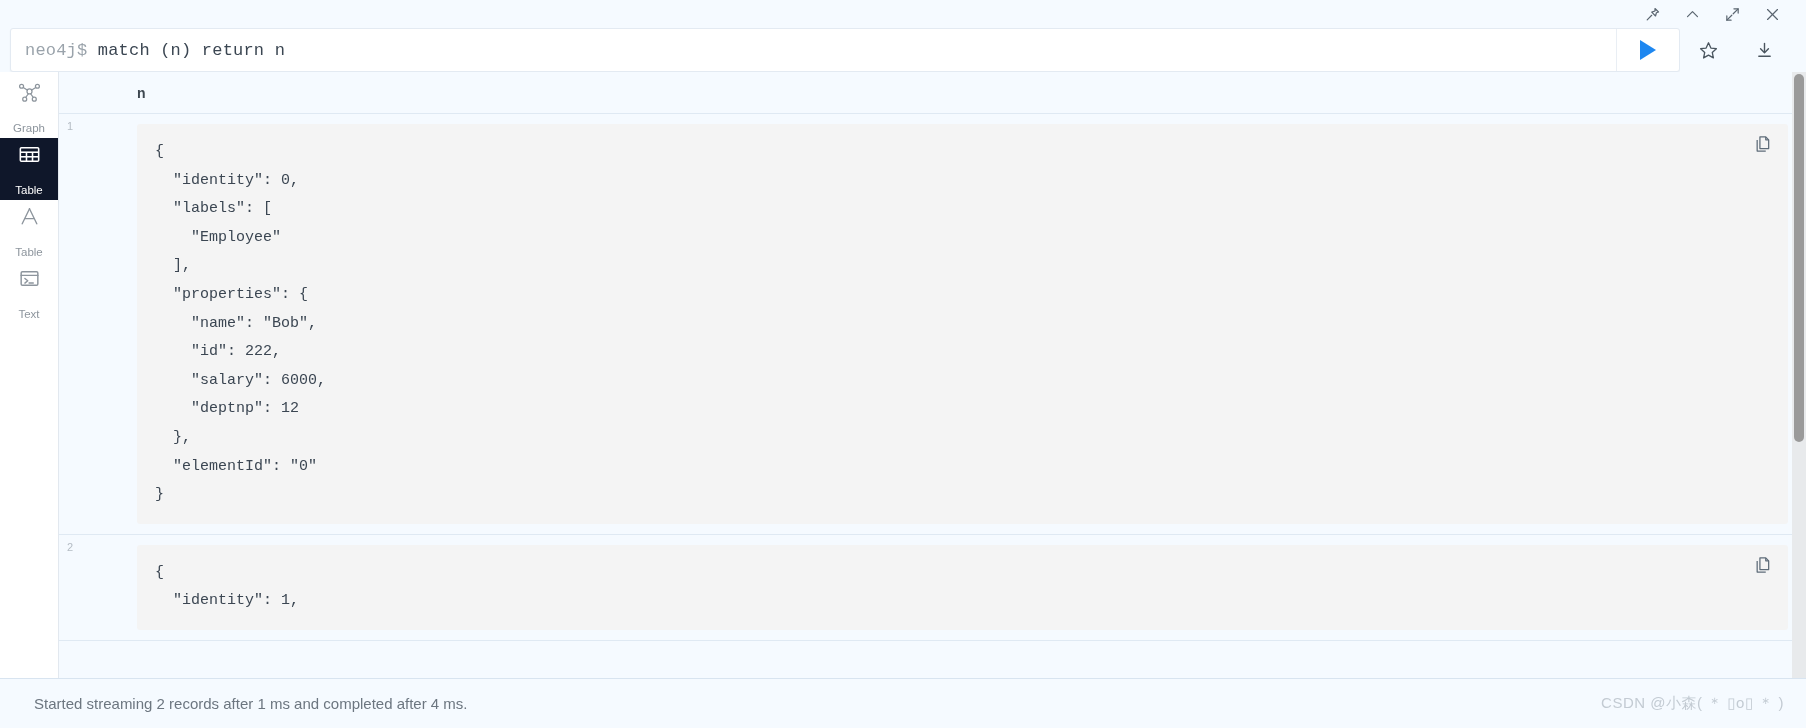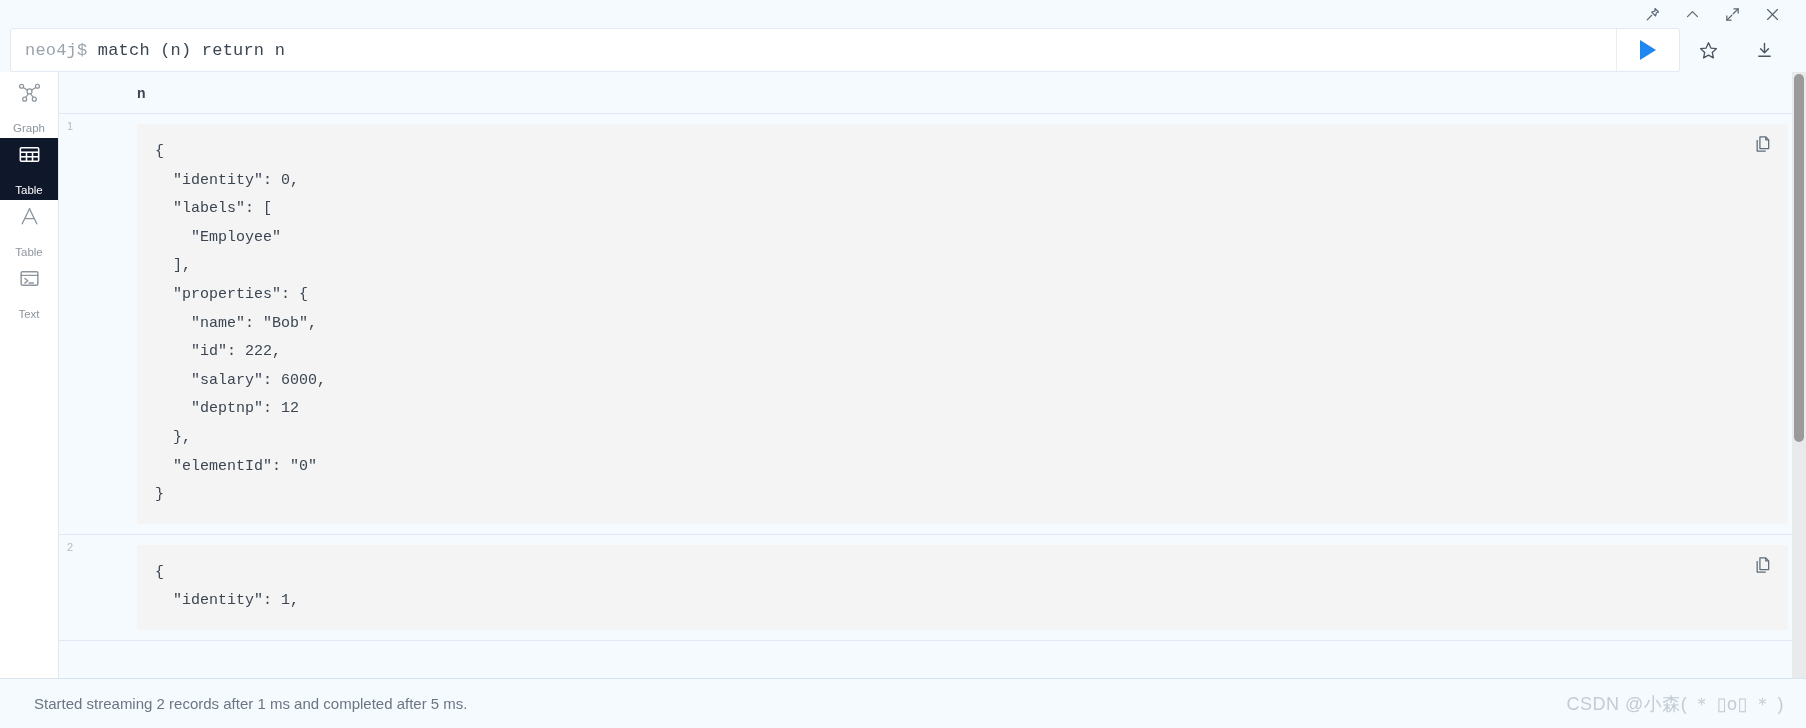--- a/index.html
+++ b/index.html
@@ -249,21 +249,21 @@
     align-items: center;
     justify-content: space-between;
     padding: 0 22px 0 34px;
     box-sizing: border-box;
   }
   .status-text {
     font-size: 15px;
     color: #6c7680;
   }
   .watermark {
-    font-size: 18px;
+    font-size: 15px;
     color: #c3cbd3;
     letter-spacing: 0.5px;
   }
 </style>
 </head>
 <body>
 
 <div class="app">
 
   <div class="titlebar">
@@ -428,17 +428,17 @@
       </div>
 
       <div class="vscroll-track">
         <div class="vscroll-thumb"></div>
       </div>
 
     </div>
   </div>
 
   <div class="statusbar">
-    <span class="status-text">Started streaming 2 records after 1 ms and completed after 5 ms.</span>
+    <span class="status-text">Started streaming 2 records after 1 ms and completed after 4 ms.</span>
     <span class="watermark">CSDN @小森( ＊ ▯o▯ ＊ )</span>
   </div>
 
 </div>
 
 </body></html>

